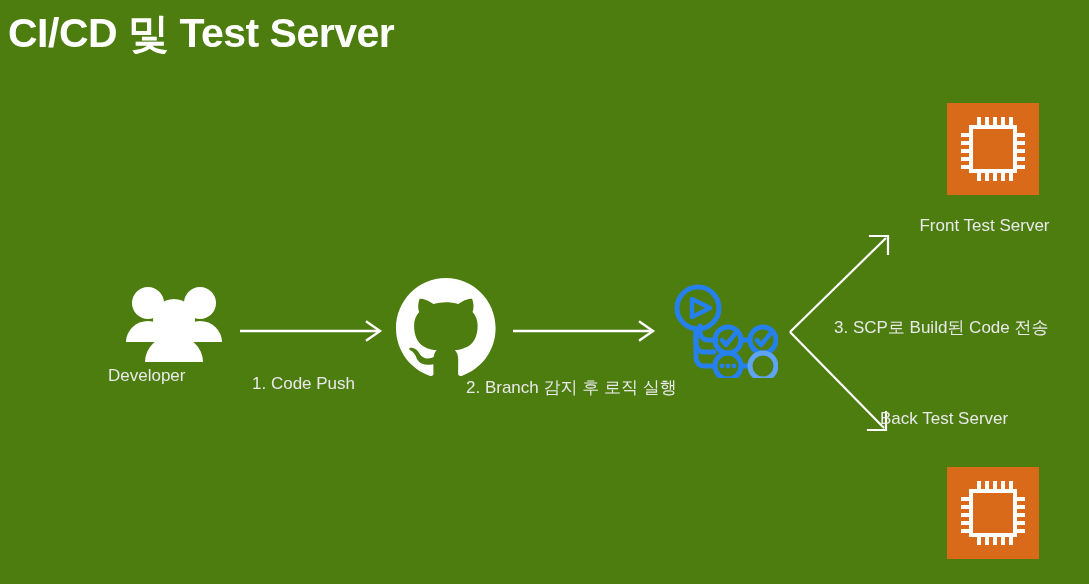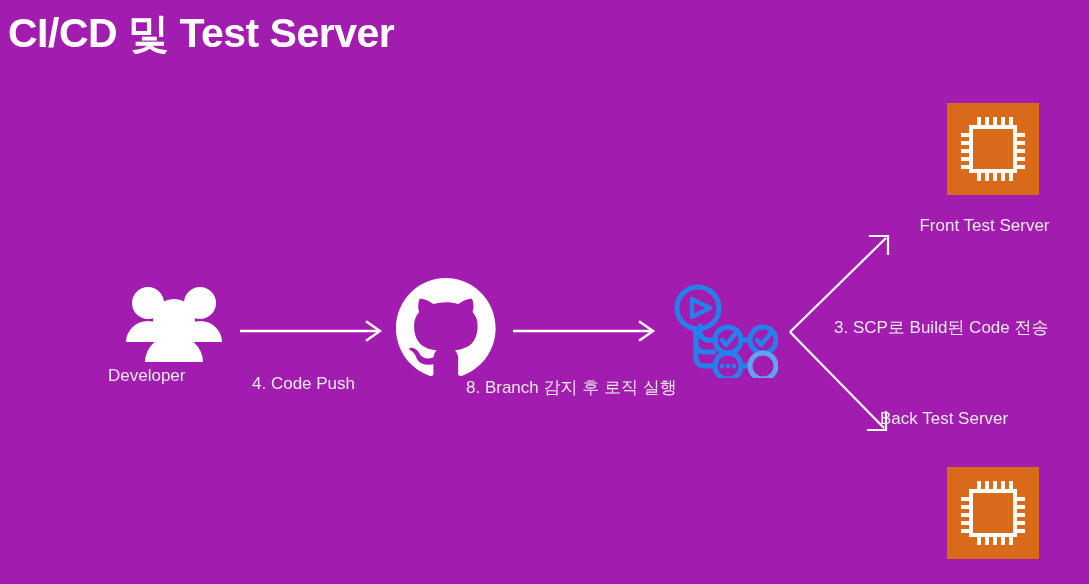--- a/index.html
+++ b/index.html
@@ -13,21 +13,21 @@
     position: relative;
     overflow: hidden;
     font-family: "Liberation Sans", sans-serif;
     color: #ffffff;
   }
   #slide {
     position: absolute;
     left: 0; top: 0;
     width: 1089px;
     height: 584px;
-    background: #a21caf;
+    background: #4d7c0f;
   }
   .abs { position: absolute; }
 
   
   #page-title {
     left: 8px;
     top: 6px;
     font-size: 41px;
     font-weight: bold;
     letter-spacing: -0.5px;
@@ -100,21 +100,21 @@
     </div>
     <div id="developer-label" class="caption">Developer</div>
   </div>
 
   <div id="arrow-code-push" class="abs">
     <svg viewBox="0 0 150 26" width="150" height="26" aria-hidden="true">
       <line x1="2" y1="13" x2="140" y2="13" stroke="#ffffff" stroke-width="2.4"></line>
       <polyline points="129,4 142,13 129,22" fill="none" stroke="#ffffff" stroke-width="2.4" stroke-linecap="square" stroke-linejoin="miter"></polyline>
     </svg>
   </div>
-  <div id="label-code-push" class="abs caption">4. Code Push</div>
+  <div id="label-code-push" class="abs caption">1. Code Push</div>
 
   <div id="github-node" class="abs">
     <div id="github-icon">
       <svg viewBox="0 0 98 96" width="100" height="98" aria-hidden="true">
         <path fill="#ffffff" d="M48.854 0C21.839 0 0 22 0 49.217c0 21.756 13.993 40.172 33.405 46.69
           2.427.49 3.316-1.059 3.316-2.362 0-1.141-.08-5.052-.08-9.127-13.59 2.934-16.42-5.867-16.42-5.867
           -2.184-5.704-5.42-7.17-5.42-7.17-4.448-3.015.324-3.015.324-3.015 4.934.326 7.523 5.052 7.523 5.052
           4.367 7.496 11.404 5.378 14.235 4.074.404-3.178 1.699-5.378 3.074-6.6-10.839-1.141-22.243-5.378
           -22.243-24.283 0-5.378 1.94-9.778 5.014-13.2-.485-1.222-2.184-6.275.486-13.038 0 0 4.125-1.304
           13.426 5.052a46.97 46.97 0 0 1 12.214-1.63c4.125 0 8.33.571 12.213 1.63 9.302-6.356 13.427-5.052
@@ -124,21 +124,21 @@
       </svg>
     </div>
   </div>
 
   <div id="arrow-branch" class="abs">
     <svg viewBox="0 0 150 26" width="150" height="26" aria-hidden="true">
       <line x1="2" y1="13" x2="140" y2="13" stroke="#ffffff" stroke-width="2.4"></line>
       <polyline points="129,4 142,13 129,22" fill="none" stroke="#ffffff" stroke-width="2.4" stroke-linecap="square" stroke-linejoin="miter"></polyline>
     </svg>
   </div>
-  <div id="label-branch" class="abs caption">8. Branch 감지 후 로직 실행</div>
+  <div id="label-branch" class="abs caption">2. Branch 감지 후 로직 실행</div>
 
   <div id="pipeline-node" class="abs">
     <div id="pipeline-icon">
       <svg viewBox="0 0 108 96" width="108" height="96" aria-hidden="true">
         <g fill="none" stroke="#2680eb" stroke-width="5">
 
           <path d="M26 48 L26 62 a8 8 0 0 0 8 8 L44 70" stroke-linecap="round"></path>
           <path d="M26 48 L26 26 a8 8 0 0 1 8 -8" stroke="none"></path>
           <path d="M26 48 L26 76 a8 8 0 0 0 8 8 L44 84" stroke-linecap="round"></path>
           <path d="M34 44 L34 52 a6 6 0 0 0 6 6 L48 58" stroke="none"></path>

